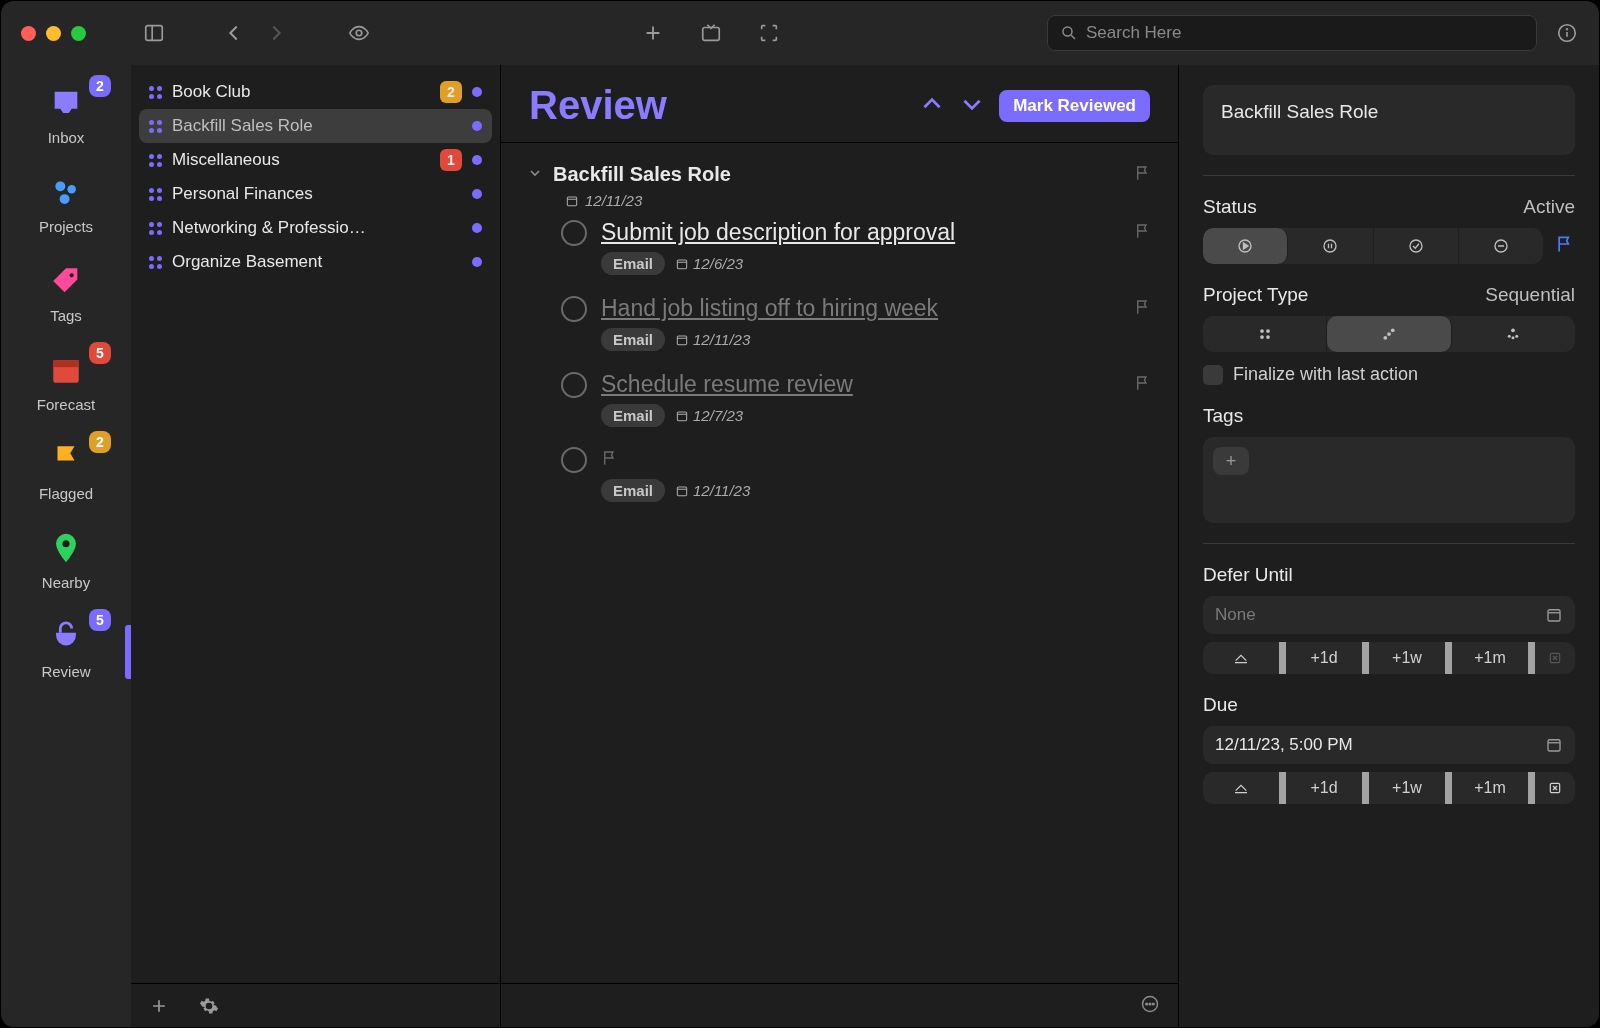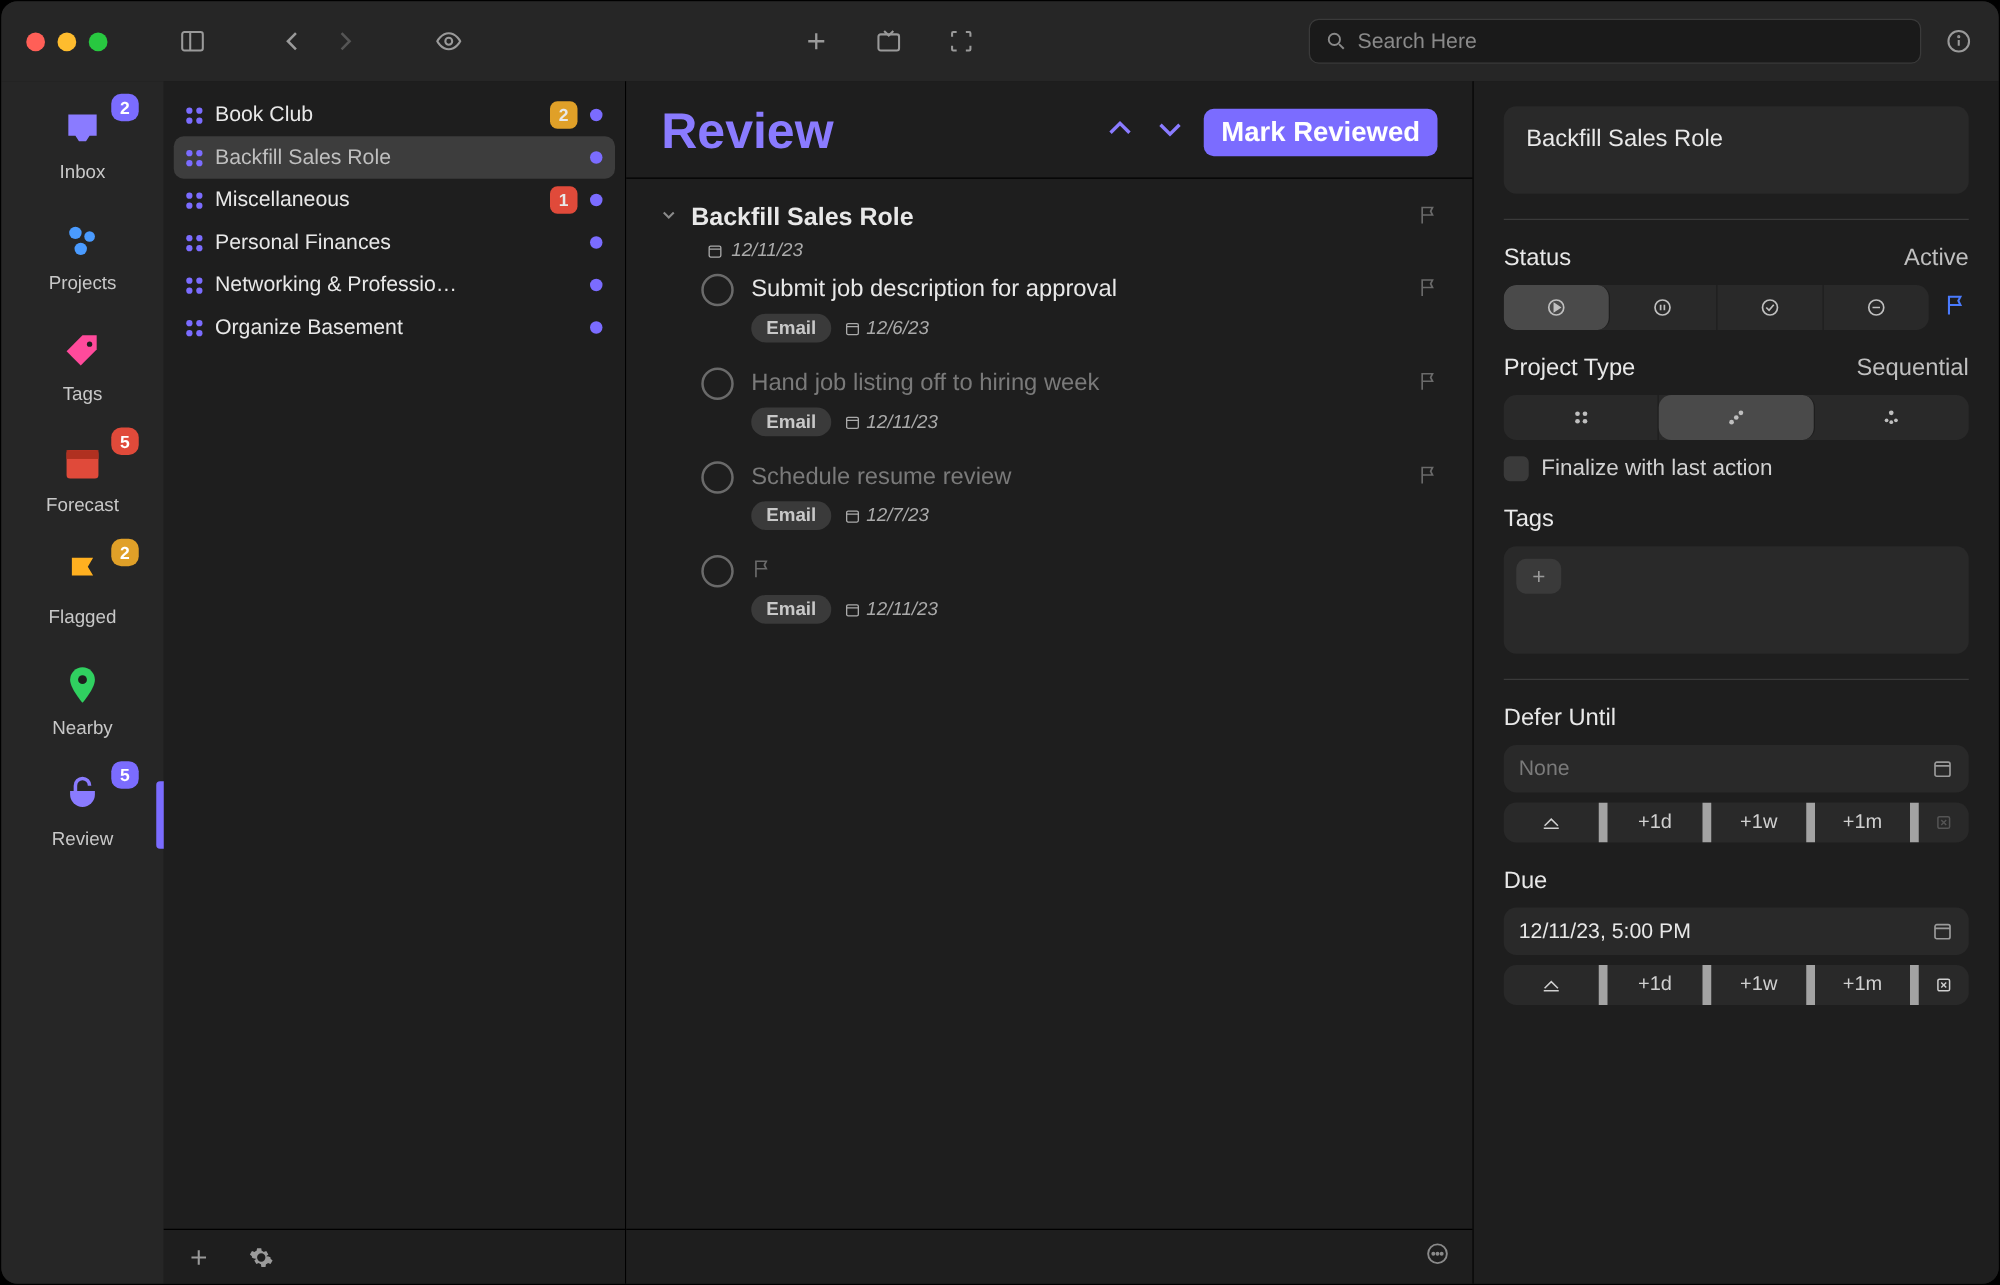--- a/index.html
+++ b/index.html
@@ -41,37 +41,37 @@
 .proj-dot { width:10px; height:10px; border-radius:50%; background:#7b6cff; }
 .projlist-footer { height:44px; border-top:1px solid #000; display:flex; align-items:center; padding:0 18px; gap:30px; color:#8a8a8a; }
 
 
 .main { flex:1; background:#1e1e1e; border-right:1px solid #000; display:flex; flex-direction:column; min-width:0; }
 .main-header { padding:18px 28px 14px 28px; border-bottom:1px solid #000; }
 .mh-top { display:flex; align-items:center; gap:14px; }
 .mh-title { font-size:40px; font-weight:700; color:#8a7bff; flex:0 0 auto; }
 .mh-nav { display:flex; gap:14px; margin-left:auto; }
 .mh-nav svg { width:26px; height:26px; }
-.mh-btn { background:#7b6cff; color:#fff; padding:6px 14px; border-radius:8px; font-size:22px; font-weight:600; }
+.mh-btn { background:#7b6cff; color:#fff; padding:6px 14px; border-radius:8px; font-size:17px; font-weight:600; }
 .mh-sub { font-size:17px; color:#9a9a9a; margin-top:4px; }
 .mh-sub .link { color:#8a7bff; }
 .mh-sub .sep { margin:0 6px; }
 
 .outline { flex:1; padding:14px 16px; overflow:auto; }
 .grp-head { display:flex; align-items:center; gap:10px; padding:6px 10px; }
 .grp-head .chev { color:#8a8a8a; }
 .grp-title { font-size:20px; font-weight:700; }
 .grp-flag { margin-left:auto; color:#6a6a6a; }
 .grp-date { display:flex; align-items:center; gap:6px; font-size:15px; color:#aaa; font-style:italic; padding-left:48px; }
 .grp-date svg { width:14px; height:14px; }
 
 .task { padding:10px 10px 10px 44px; display:flex; flex-direction:column; gap:6px; }
 .task-row1 { display:flex; align-items:center; gap:14px; }
 .task-circle { width:26px; height:26px; border:2.5px solid #6a6a6a; border-radius:50%; flex-shrink:0; }
-.task-title { font-size:19px; flex:1; white-space:nowrap; overflow:hidden; text-overflow:ellipsis; }
+.task-title { font-size:23px; flex:1; white-space:nowrap; overflow:hidden; text-overflow:ellipsis;text-decoration:underline; }
 .task.dim .task-title { color:#7a7a7a; }
 .task-flag { color:#6a6a6a; }
 .task-row2 { display:flex; align-items:center; gap:10px; padding-left:40px; }
 .tag-pill { background:#3a3a3a; color:#c8c8c8; padding:3px 12px; border-radius:14px; font-size:15px; font-weight:600; }
 .task-date { display:flex; align-items:center; gap:4px; font-size:15px; color:#aaa; font-style:italic; }
 .task-date svg { width:14px; height:14px; }
 
 .main-footer { height:44px; border-top:1px solid #000; display:flex; align-items:center; justify-content:flex-end; padding:0 18px; color:#8a8a8a; }
 
 

